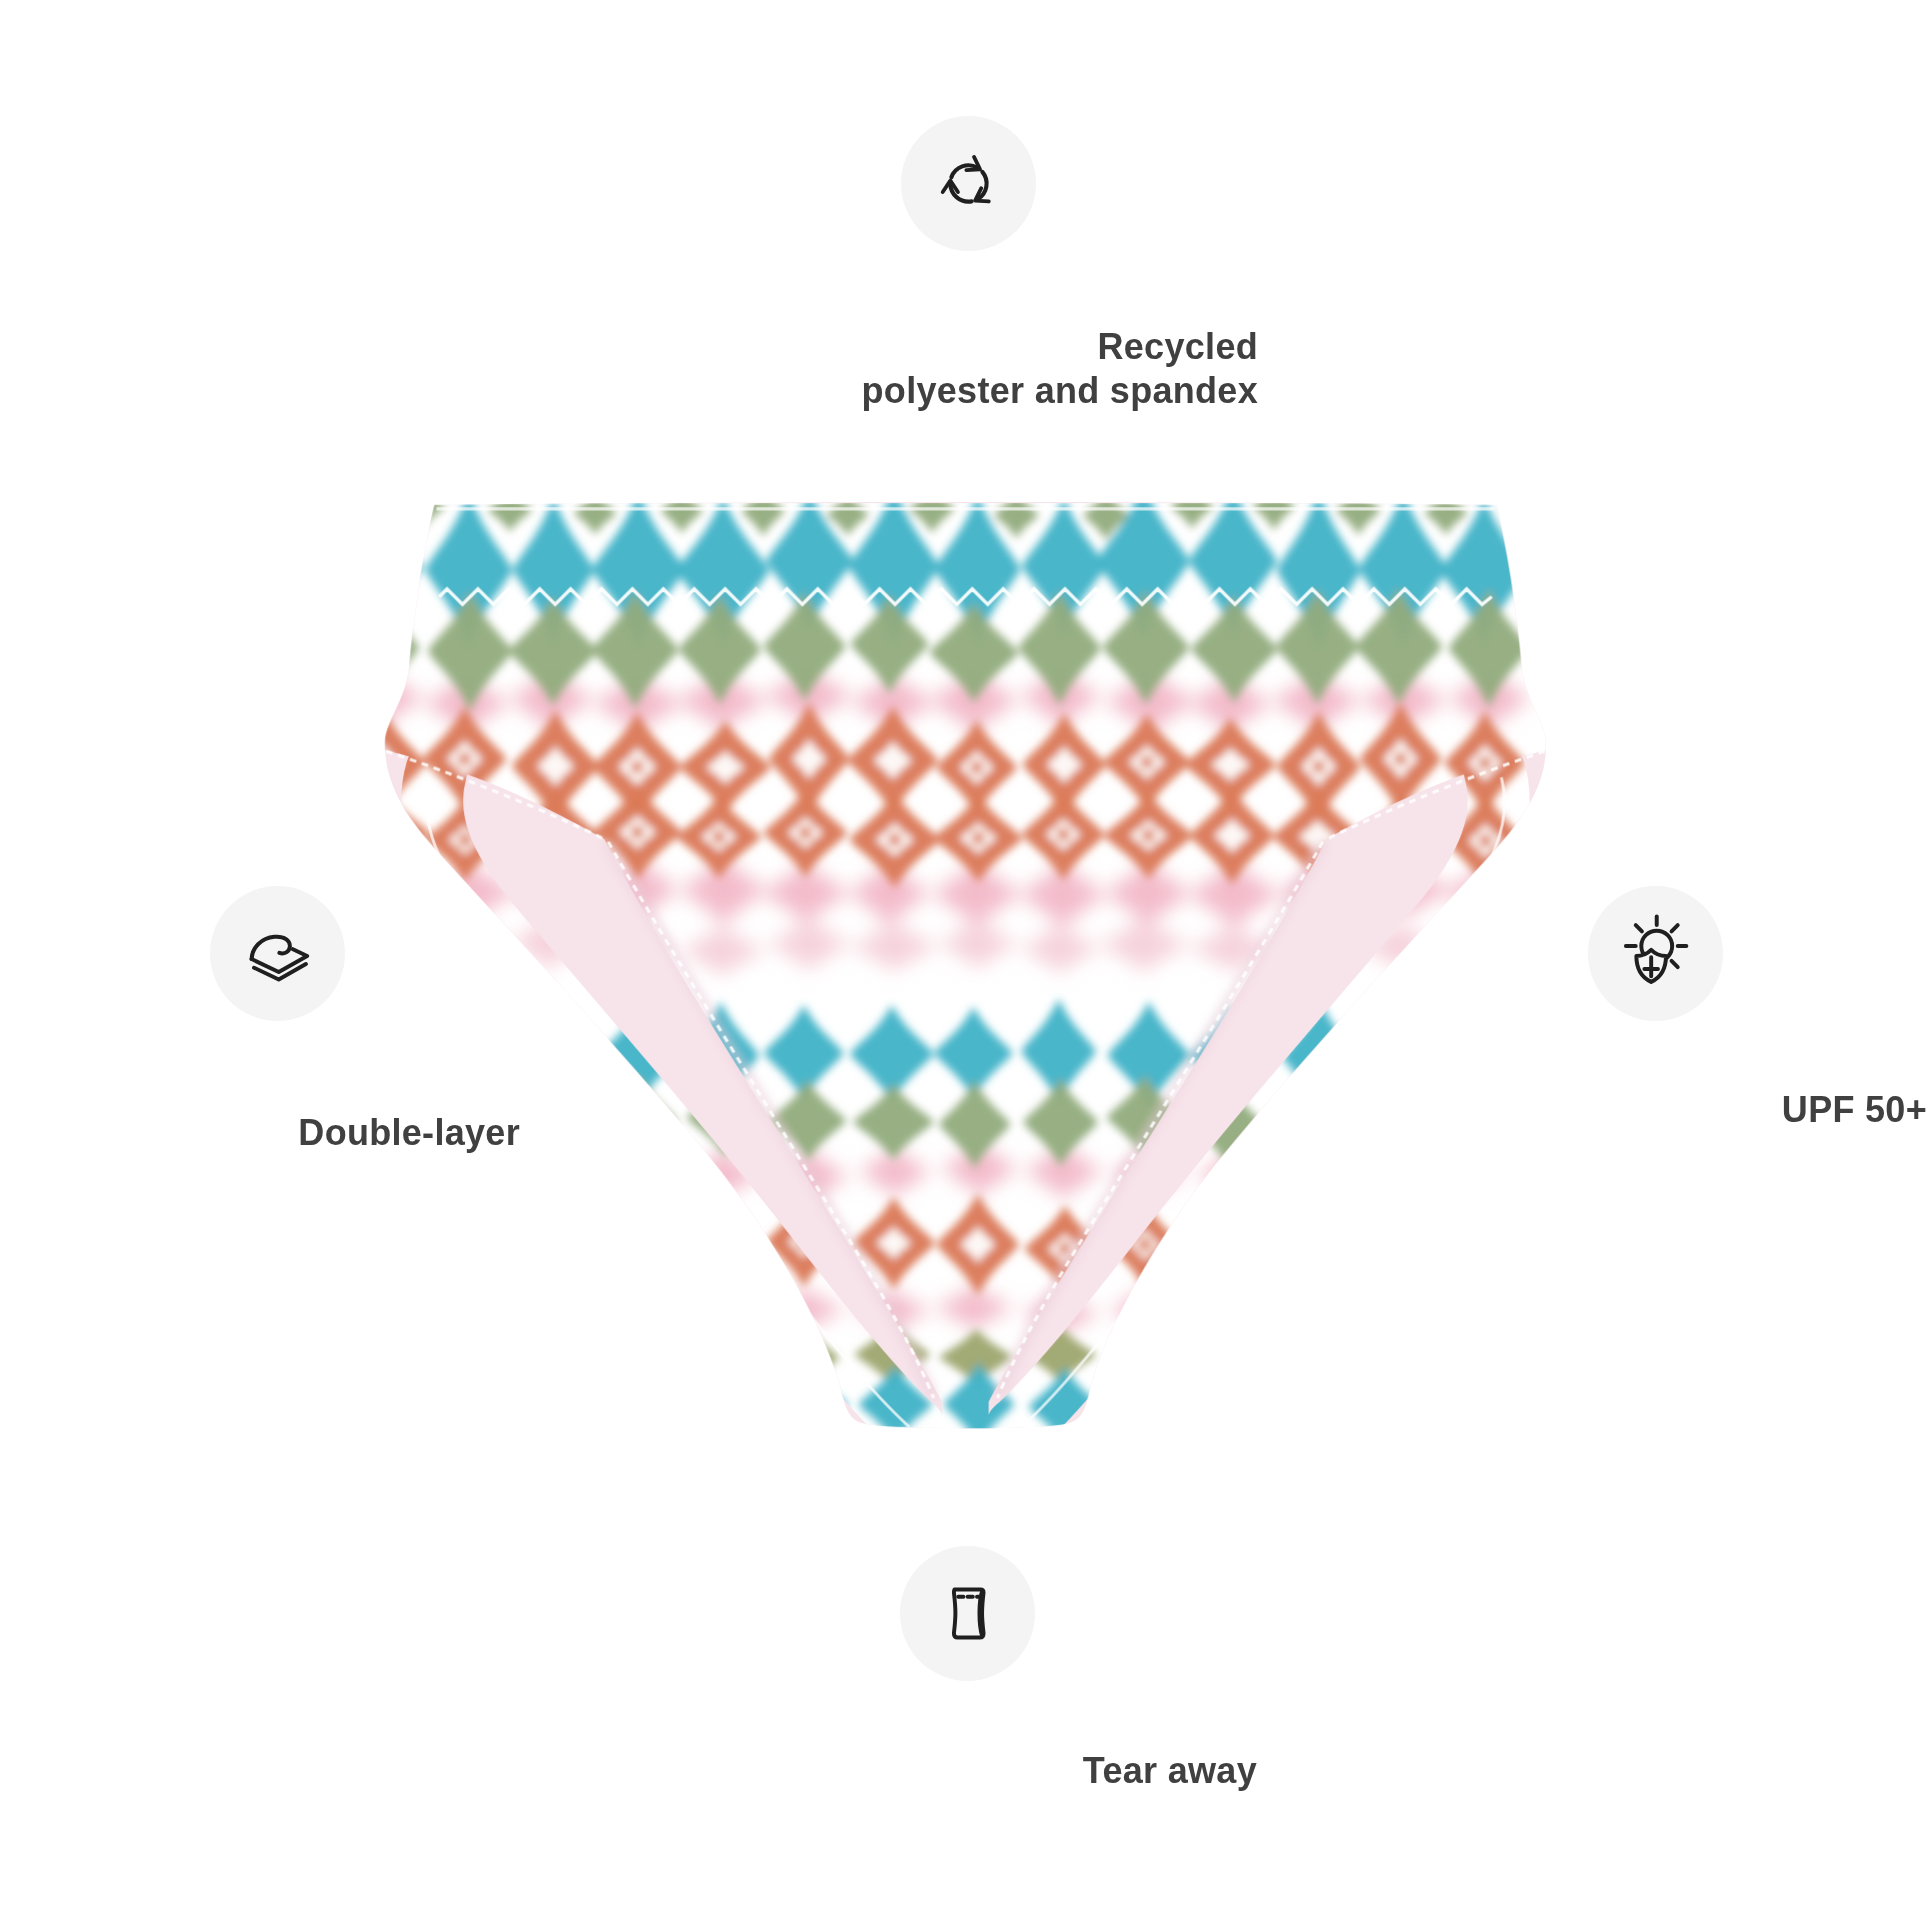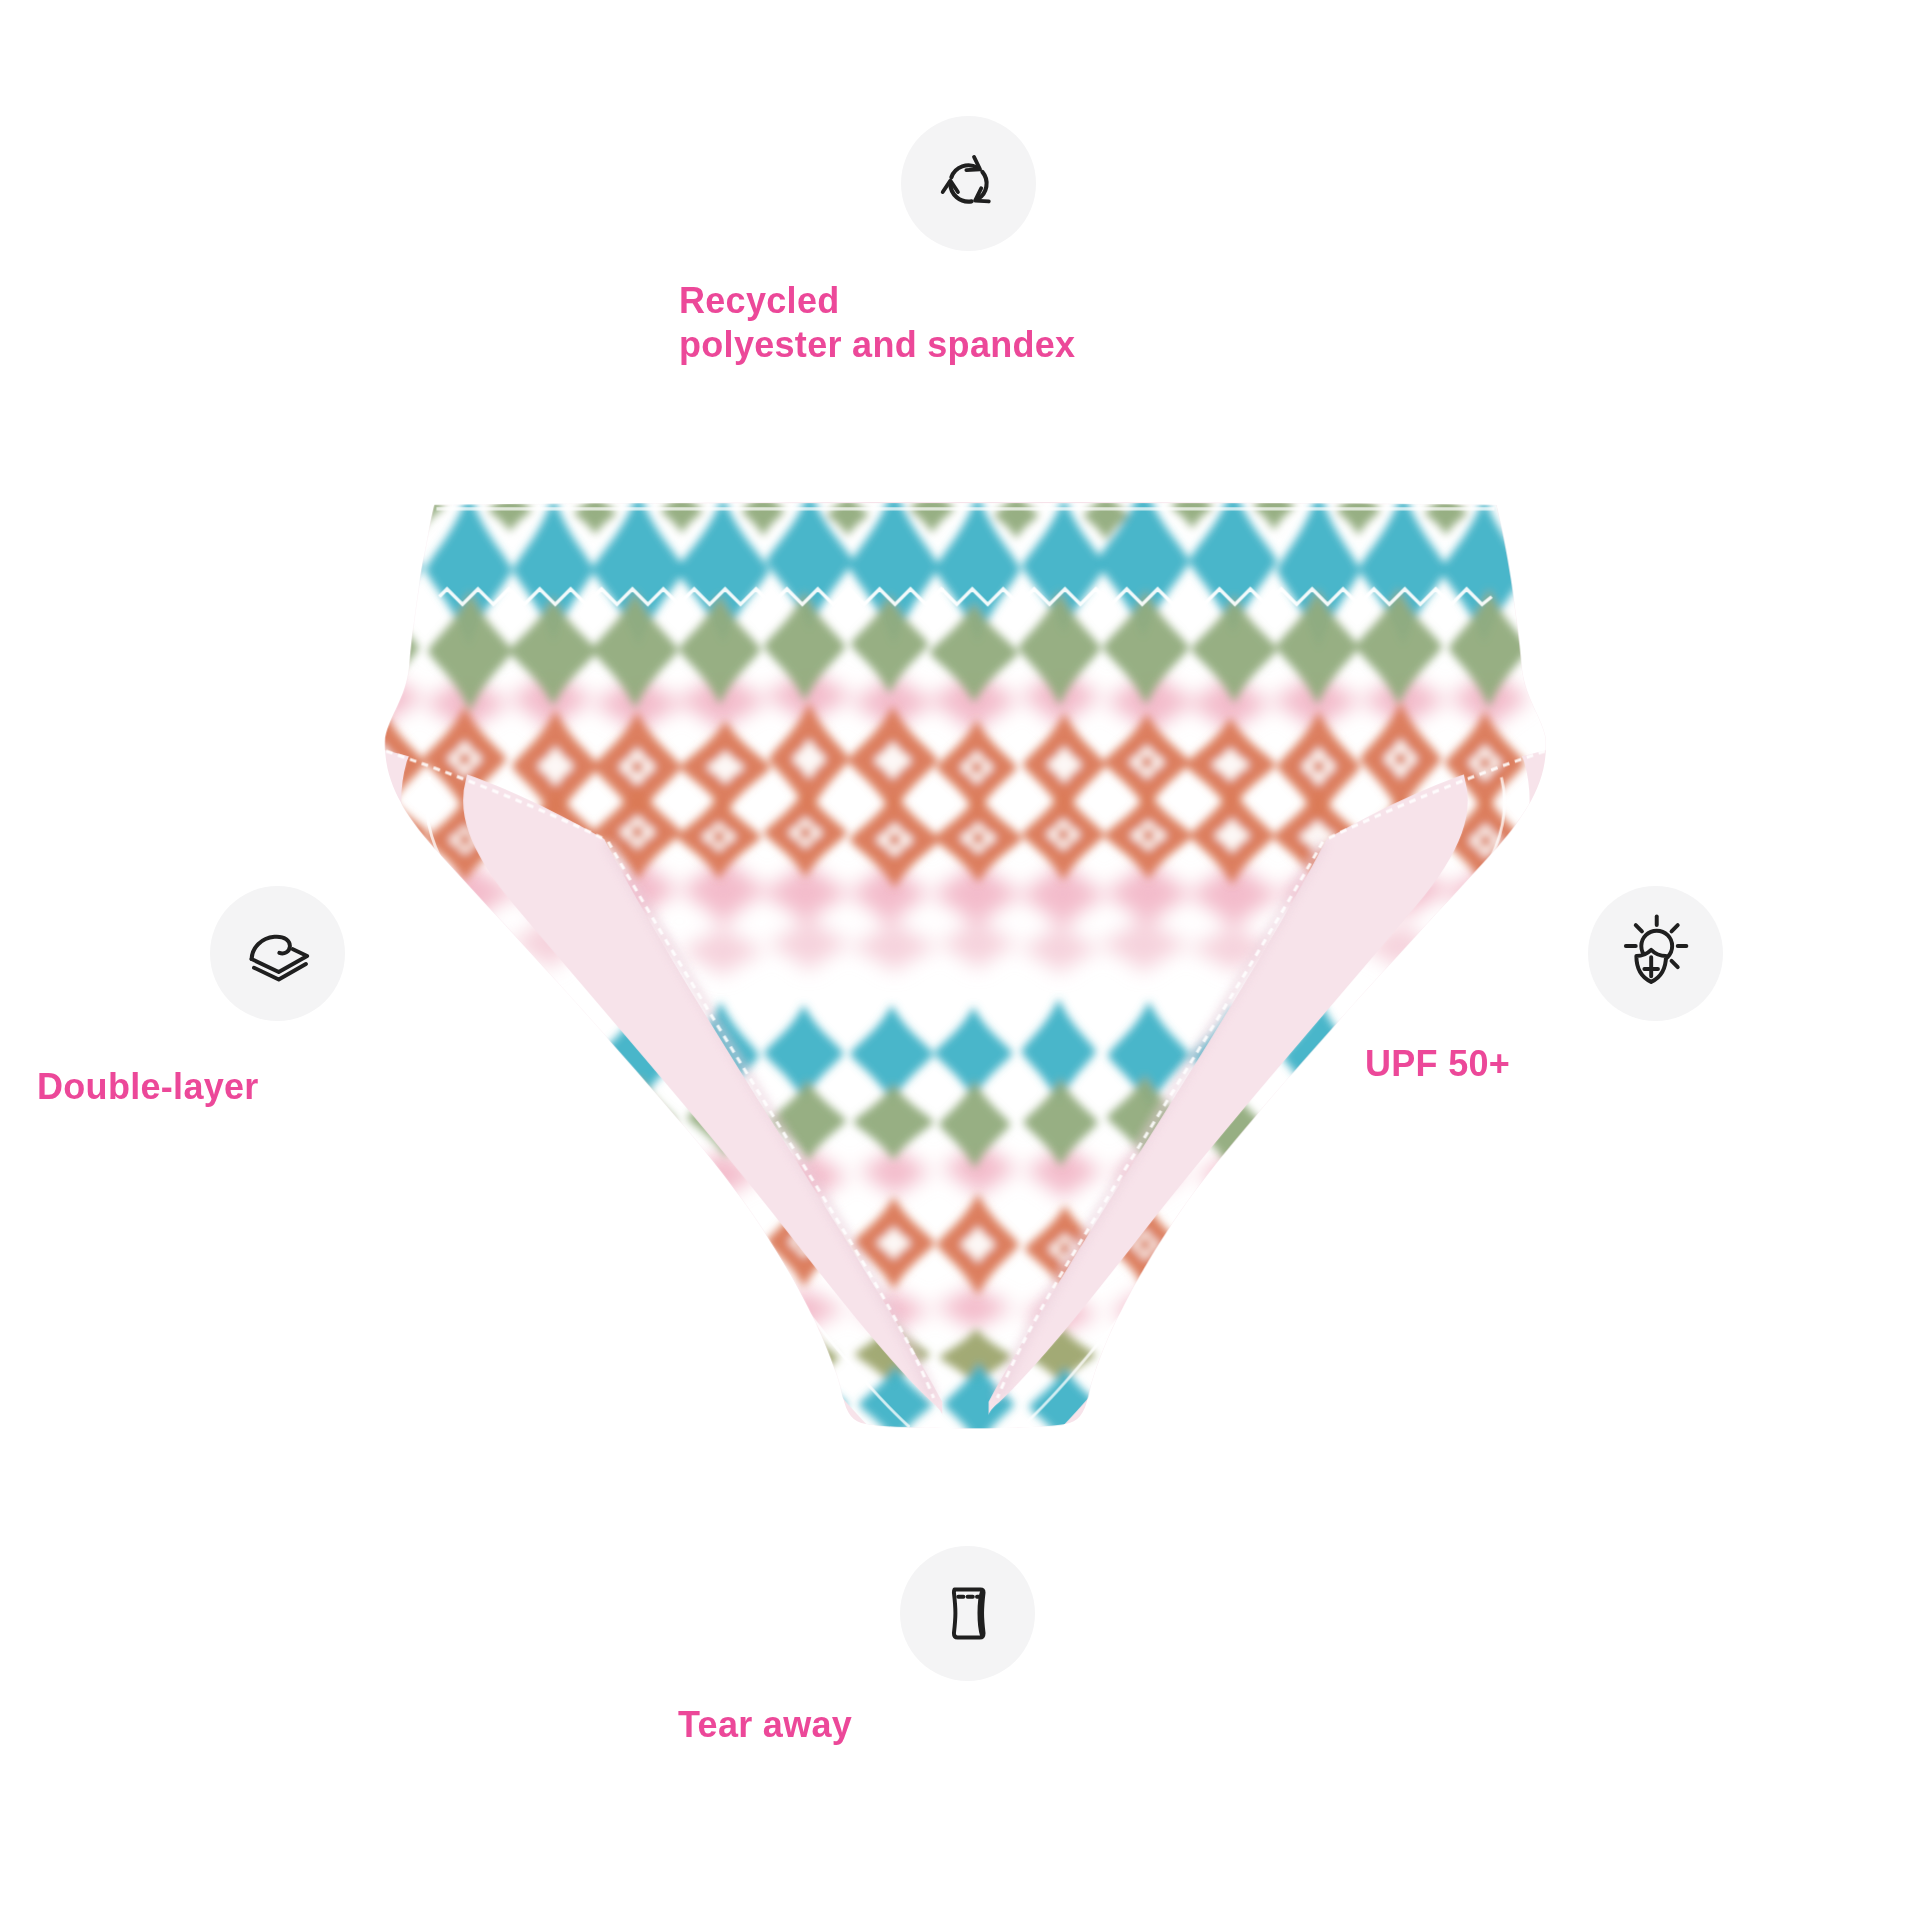--- a/index.html
+++ b/index.html
@@ -10,22 +10,22 @@
     position:relative;
     overflow:hidden;
   }
   .canvas{position:absolute;left:0;top:0;width:1931px;height:1931px;}
   .icon-circle{
     position:absolute;width:135px;height:135px;border-radius:50%;
     background:#f4f4f5;display:flex;align-items:center;justify-content:center;
   }
   .icon-circle svg{display:block;}
   .feature-label{
-    position:absolute;text-align:left;color:#ec4899;
-    font-weight:bold;font-size:36px;line-height:44px;letter-spacing:0.3px;
+    position:absolute;text-align:right;color:#404040;
+    font-weight:bold;font-size:36px;line-height:44px;letter-spacing:0.3px;margin-top:46px;
   }
   .feature-label span{display:block;}
   #garment-svg{position:absolute;left:0;top:0;}
 </style>
 </head>
 <body>
 
 <div class="canvas">
 
   <svg id="garment-svg" width="1931" height="1931" viewBox="0 0 2000 2000">
@@ -1405,21 +1405,21 @@
       <line x1="50" y1="26" x2="57" y2="26"></line>
       <line x1="16" y1="26" x2="8" y2="26"></line>
       <line x1="45" y1="38" x2="50" y2="43"></line>
       <line x1="45" y1="14" x2="50" y2="9"></line>
       <line x1="21" y1="14" x2="16" y2="9"></line>
       <circle cx="33" cy="26" r="12.5"></circle>
       <path d="M 28.5 29 C 32 32.5 36 34 40.5 34 C 40.5 44.5 37 51 28.5 55 C 20 51 16.5 44.5 16.5 34 C 21 34 25 32.5 28.5 29 Z" fill="#f4f4f5"></path>
       <path d="M 28.5 35 L 28.5 50.5 M 23 44.5 L 34 44.5"></path>
     </svg>
   </div>
-  <div class="feature-label" style="left:1365px;top:1042px;width:483px;">
+  <div class="feature-label" style="left:1444px;top:1042px;width:483px;">
     <span>UPF 50+</span>
   </div>
 
   <div class="icon-circle" style="left:900px;top:1546px;">
     <svg width="79" height="79" viewBox="0 0 64 64" fill="none" stroke="#1f1f1f" stroke-width="3.2" stroke-linecap="round" stroke-linejoin="round">
       <path d="M 21.5 12.5 L 42.5 12.5 C 44 12.5 45 13.5 45 15 C 44.2 22 43.8 27 43.8 31.5 C 43.8 36 44.2 41 45 48 C 45 50 44 51.5 42 51.5 L 24 51.5 C 22 51.5 21 50 21 48 C 21.8 41 22.2 36 22.2 31.5 C 22.2 27 21.8 22 21 15 C 21 13.5 21.5 12.5 21.5 12.5 Z"></path>
       <path d="M 24.5 18.5 L 41 18.5" stroke-dasharray="4.2 3.4"></path>
       <path d="M 43.8 14 C 41 22 41 41 43.8 50"></path>
     </svg>
   </div>

